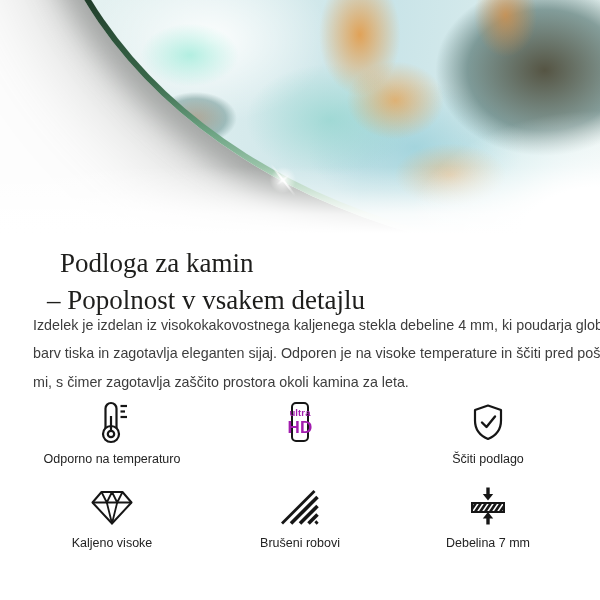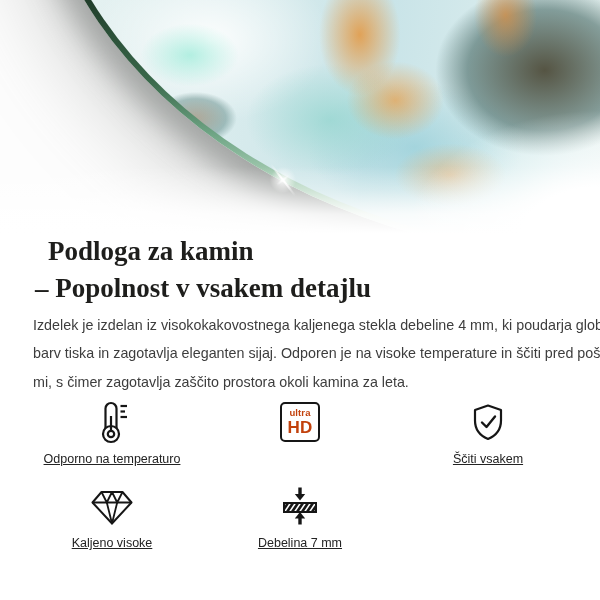--- a/index.html
+++ b/index.html
@@ -50,47 +50,47 @@
   
   .para{position:absolute;left:33px;top:311px;color:#3d3d3d;
     font-size:14.3px;line-height:28.4px;}
   .para-line{white-space:nowrap;}
 
   
   .features{position:absolute;left:18px;top:398px;width:564px;display:grid;
     grid-template-columns:1fr 1fr 1fr;row-gap:16px;}
   .feature{display:flex;flex-direction:column;align-items:center;}
   .icon-box{height:48px;display:flex;align-items:center;justify-content:center;}
-  .feature-label{margin-top:6px;font-size:12.5px;color:#232323;text-align:left;white-space:nowrap;text-decoration:underline;}
+  .feature-label{margin-top:6px;font-size:12.5px;color:#232323;text-align:left;white-space:nowrap;}
   .icon-svg{display:block;}
   .icon-svg .st{stroke:#161616;fill:none;}
   .icon-svg .fl{fill:#161616;stroke:none;}
-  .uhd{width:40px;height:40px;border:2.5px solid #161616;border-radius:5px;box-sizing:border-box;
-    display:flex;flex-direction:column;align-items:center;justify-content:center;color:#c2410c;line-height:1;}
+  .uhd{width:18px;height:40px;border:2.5px solid #161616;border-radius:5px;box-sizing:border-box;
+    display:flex;flex-direction:column;align-items:center;justify-content:center;color:#a21caf;line-height:1;}
   .uhd .t1{font-size:9.5px;font-weight:700;letter-spacing:0.1px;}
   .uhd .t2{font-size:17px;font-weight:800;margin-top:1px;letter-spacing:0.2px;}
 </style>
 </head>
 <body>
 
 <div class="page">
 
   <div class="hero">
     <div class="glass-rim">
       <div class="glass-art"></div>
     </div>
     <div class="sparkle">
       <span class="glow"></span>
         <span class="ray1"></span>
         <span class="ray2"></span>
     </div>
     <div class="hero-fade"></div>
   </div>
 
-  <h1 class="heading" style="margin:4px;font-weight:700;">
+  <h1 class="heading" style="margin:16px;font-weight:400;">
     <div class="heading-line first">Podloga za kamin</div>
     <div class="heading-line">– Popolnost v vsakem detajlu</div>
   </h1>
 
   <div class="para">
     <div class="para-line">Izdelek je izdelan iz visokokakovostnega kaljenega stekla debeline 4 mm, ki poudarja globino</div>
     <div class="para-line">barv tiska in zagotavlja eleganten sijaj. Odporen je na visoke temperature in ščiti pred poškodba-</div>
     <div class="para-line">mi, s čimer zagotavlja zaščito prostora okoli kamina za leta.</div>
   </div>
 
@@ -120,35 +120,47 @@
       </div>
     </div>
 
     <div class="feature">
       <div class="icon-box">
         <svg class="icon-svg" width="42" height="42" viewBox="0 0 42 42">
           <path class="st" stroke-width="2.2" stroke-linejoin="round" d="M21 4.5 L34 9 V19.5 C34 28.8 28.6 34.8 21 38 C13.4 34.8 8 28.8 8 19.5 V9 Z"></path>
           <path class="st" stroke-width="2.4" stroke-linecap="round" stroke-linejoin="round" d="M15 21.5 L19.5 26 L28 15.5"></path>
         </svg>
       </div>
-      <div class="feature-label">Ščiti vsakem</div>
+      <div class="feature-label">Ščiti podlago</div>
     </div>
 
     <div class="feature">
       <div class="icon-box">
         <svg class="icon-svg" width="46" height="46" viewBox="0 0 46 46">
           <path class="st" stroke-width="2" stroke-linejoin="round" d="M12.5 9 H33.5 L42.5 19.5 L23 40.5 L3.5 19.5 Z"></path>
           <path class="st" stroke-width="1.8" d="M3.5 19.5 H42.5"></path>
           <path class="st" stroke-width="1.8" stroke-linejoin="round" d="M12.5 9 L17.8 19.5 L23 9 L28.2 19.5 L33.5 9"></path>
           <path class="st" stroke-width="1.8" stroke-linejoin="round" d="M17.8 19.5 L23 40.5 L28.2 19.5"></path>
         </svg>
       </div>
       <div class="feature-label">Kaljeno visoke</div>
     </div>
 
+    <div class="feature">
+      <div class="icon-box">
+        <svg class="icon-svg" width="42" height="42" viewBox="0 0 42 42">
+          <line class="st" stroke-width="2.8" x1="3" y1="38.5" x2="35.5" y2="6"></line>
+          <line class="st" stroke-width="3.6" x1="12" y1="38.5" x2="38.5" y2="12"></line>
+          <line class="st" stroke-width="3.6" x1="21" y1="38.5" x2="38.5" y2="21"></line>
+          <line class="st" stroke-width="3.6" x1="29.5" y1="38.5" x2="38.5" y2="29.5"></line>
+          <line class="st" stroke-width="3.2" x1="36.5" y1="38.5" x2="38.5" y2="36.5"></line>
+        </svg>
+      </div>
+      <div class="feature-label">Brušeni robovi</div>
+    </div>
 
     <div class="feature">
       <div class="icon-box">
         <svg class="icon-svg" width="44" height="44" viewBox="0 0 44 44">
           <defs>
               <clipPath id="barclip">
                 <rect x="7" y="20" width="30" height="7"></rect>
               </clipPath>
             </defs>
           <rect class="st" stroke-width="2" x="6" y="19" width="32" height="9"></rect>

